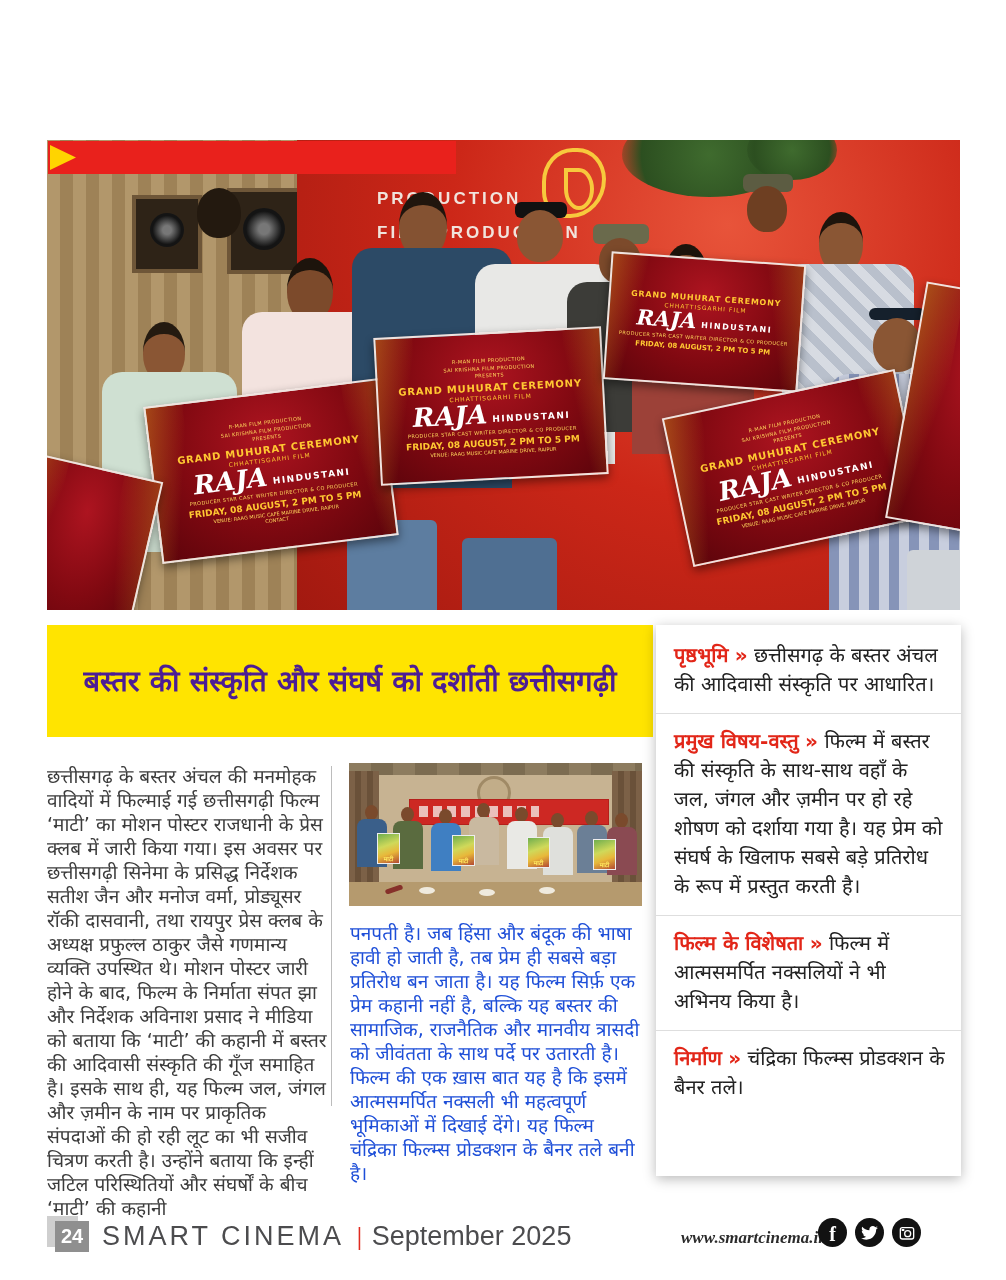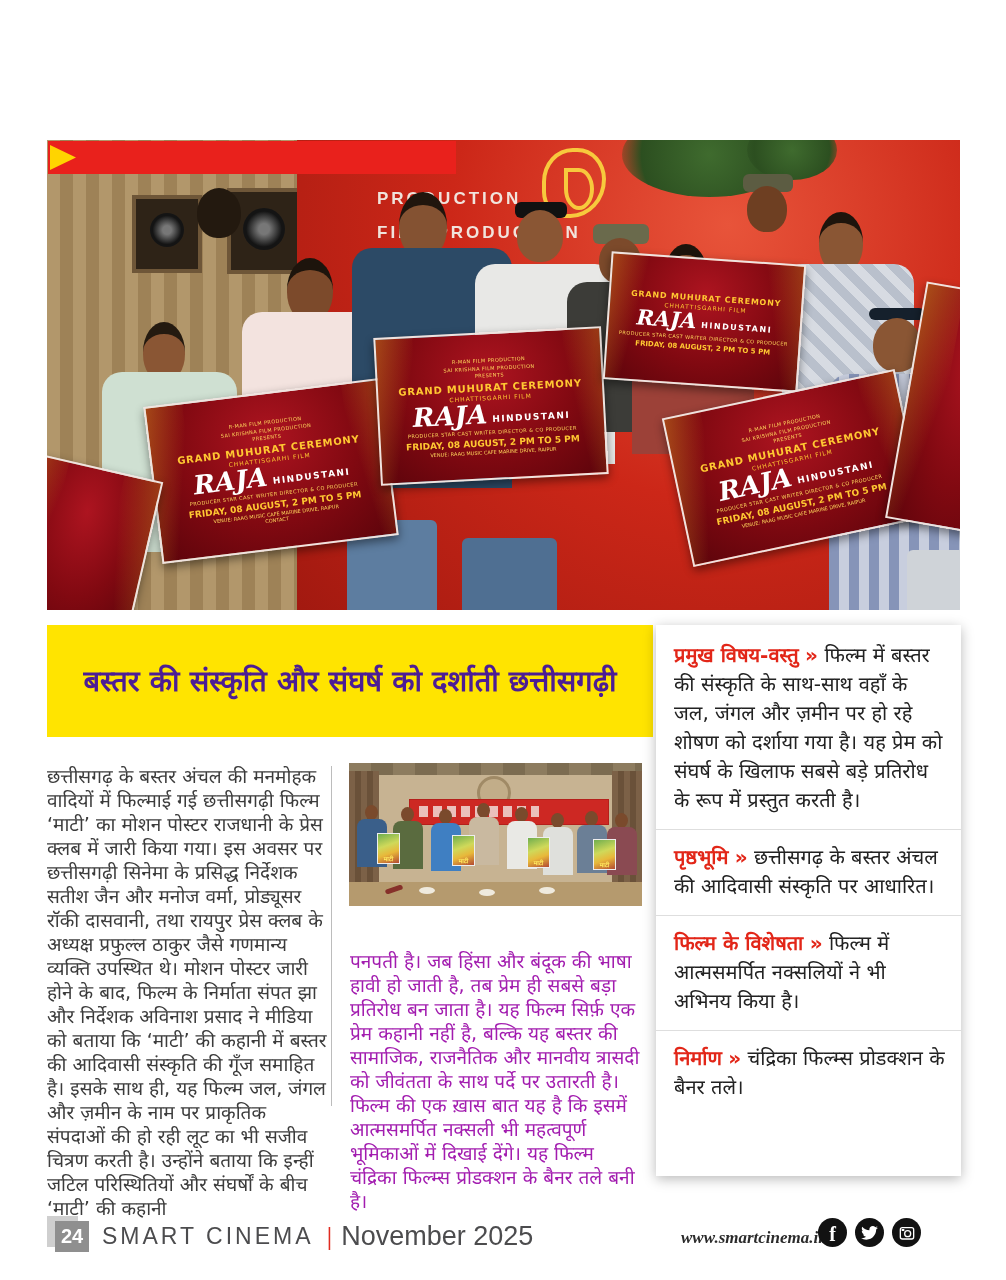--- a/index.html
+++ b/index.html
@@ -55,21 +55,21 @@
   .p-contact{font-size:5px;color:#ffd65c;}
 
   
   .headline{position:absolute;left:47px;top:625px;width:606px;height:112px;background:#ffe400;
         display:flex;flex-direction:column;justify-content:center;text-align:center;}
   .headline div{color:#4c1d95;font-weight:bold;font-size:29px;line-height:46px;}
 
   
   .col1{position:absolute;left:47px;top:764px;width:283px;font-size:19px;line-height:24px;color:#3b3b3b;}
   .col-divider{position:absolute;left:331px;top:766px;width:1px;height:340px;background:#bcbcbc;}
-  .col2{position:absolute;left:350px;top:921px;width:292px;font-size:19px;line-height:24px;color:#a21caf;margin-top:28px;}
+  .col2{position:absolute;left:350px;top:921px;width:292px;font-size:19px;line-height:24px;color:#1d4ed8;}
 
   
   .photo-mid{position:absolute;left:349px;top:763px;width:293px;height:143px;overflow:hidden;background:#c7b392;}
   .mid-ceiling{position:absolute;left:0;top:0;width:100%;height:12px;
         background:repeating-linear-gradient(90deg,#8d7c5f 0 22px,#7c6c51 22px 44px);}
   .mid-curtain{position:absolute;top:8px;width:30px;height:100%;
         background:repeating-linear-gradient(90deg,#7c6147 0 6px,#6a5139 6px 12px);}
   .mid-emblem{position:absolute;left:128px;top:13px;width:34px;height:34px;border-radius:50%;
         border:3px solid #a08a66;box-sizing:border-box;background:#c2ad89;}
   .mid-banner{position:absolute;left:60px;top:36px;width:200px;height:26px;background:#cd2823;
@@ -93,21 +93,21 @@
   .sb-item:last-child{border-bottom:none;}
   .sb-label,.sb-arrow{color:#e22618;font-weight:bold;}
 
   
   .badge-back{position:absolute;left:47px;top:1216px;width:31px;height:31px;background:#cfcfcf;}
   .badge{position:absolute;left:55px;top:1221px;width:34px;height:31px;background:#8f8f8f;color:#fff;
         font-weight:bold;font-size:20px;display:flex;align-items:center;justify-content:center;
         font-family:"Liberation Sans",sans-serif;}
   .footer-left{position:absolute;left:102px;top:1221px;display:flex;align-items:center;
         font-family:"Liberation Sans",sans-serif;color:#4c4c4e;}
-  .f-mag{font-size:23px;letter-spacing:3px;}
+  .f-mag{font-size:27px;letter-spacing:3px;}
   .f-sep{color:#e02b20;font-size:24px;margin:0 9px 0 12px;font-weight:bold;transform:scaleX(.5);}
   .f-issue{font-size:27px;letter-spacing:0;}
   .footer-site{position:absolute;left:681px;top:1228px;font-size:17px;font-weight:bold;font-style:italic;
         color:#2b2b2b;font-family:"Liberation Serif",serif;}
   .socials{position:absolute;left:818px;top:1218px;display:flex;gap:8px;}
   .soc{width:29px;height:29px;border-radius:50%;background:#121212;display:flex;align-items:center;
         justify-content:center;color:#fff;}
   .soc svg{display:block;}
   .fb-f{font-family:"Liberation Serif",serif;font-weight:bold;font-size:20px;margin-top:3px;}
 </style>
@@ -271,47 +271,47 @@
     <div class="plate" style="left:70px;bottom:12px;"></div>
     <div class="plate" style="left:130px;bottom:10px;"></div>
     <div class="plate" style="left:190px;bottom:12px;"></div>
     <div class="mic" style="left:36px;bottom:14px;"></div>
   </div>
 
   <div class="col2">पनपती है। जब हिंसा और बंदूक की भाषा हावी हो जाती है, तब प्रेम ही सबसे बड़ा प्रतिरोध बन जाता है। यह फिल्म सिर्फ़ एक प्रेम कहानी नहीं है, बल्कि यह बस्तर की सामाजिक, राजनैतिक और मानवीय त्रासदी को जीवंतता के साथ पर्दे पर उतारती है। फिल्म की एक ख़ास बात यह है कि इसमें आत्मसमर्पित नक्सली भी महत्वपूर्ण भूमिकाओं में दिखाई देंगे। यह फिल्म चंद्रिका फिल्म्स प्रोडक्शन के बैनर तले बनी है।</div>
 
   <div class="sidecard">
     <div class="sb-item">
+      <span class="sb-label">पृष्ठभूमि</span>
+      <span class="sb-arrow">»</span>
+      <span>छत्तीसगढ़ के बस्तर अंचल की आदिवासी संस्कृति पर आधारित।</span>
+    </div>
+    <div class="sb-item">
       <span class="sb-label">प्रमुख विषय-वस्तु</span>
       <span class="sb-arrow">»</span>
       <span>फिल्म में बस्तर की संस्कृति के साथ-साथ वहाँ के जल, जंगल और ज़मीन पर हो रहे शोषण को दर्शाया गया है। यह प्रेम को संघर्ष के खिलाफ सबसे बड़े प्रतिरोध के रूप में प्रस्तुत करती है।</span>
-    </div>
-    <div class="sb-item">
-      <span class="sb-label">पृष्ठभूमि</span>
-      <span class="sb-arrow">»</span>
-      <span>छत्तीसगढ़ के बस्तर अंचल की आदिवासी संस्कृति पर आधारित।</span>
     </div>
     <div class="sb-item">
       <span class="sb-label">फिल्म के विशेषता</span>
       <span class="sb-arrow">»</span>
       <span>फिल्म में आत्मसमर्पित नक्सलियों ने भी अभिनय किया है।</span>
     </div>
     <div class="sb-item">
       <span class="sb-label">निर्माण</span>
       <span class="sb-arrow">»</span>
       <span>चंद्रिका फिल्म्स प्रोडक्शन के बैनर तले।</span>
     </div>
   </div>
 
   <div class="badge-back"></div>
   <div class="badge">24</div>
   <div class="footer-left">
     <span class="f-mag">SMART CINEMA</span>
     <span class="f-sep">|</span>
-    <span class="f-issue">November 2025</span>
+    <span class="f-issue">September 2025</span>
   </div>
   <div class="footer-site">www.smartcinema.in</div>
   <div class="socials">
     <div class="soc">
         <span class="fb-f">f</span>
       </div>
     <div class="soc">
       <svg width="17" height="14" viewBox="0 0 24 20">
           <path fill="#fff" d="M24 2.4c-.9.4-1.8.7-2.8.8 1-.6 1.8-1.6 2.2-2.7-1 .6-2 1-3.1 1.2C19.4.6 18.1 0 16.7 0c-2.7 0-4.9 2.2-4.9 4.9 0 .4 0 .8.1 1.1C7.8 5.8 4.1 3.9 1.7.9c-.4.7-.7 1.6-.7 2.5 0 1.7.9 3.2 2.2 4.1-.8 0-1.6-.2-2.2-.6v.1c0 2.4 1.7 4.4 3.9 4.8-.4.1-.8.2-1.3.2-.3 0-.6 0-.9-.1.6 2 2.4 3.4 4.6 3.4-1.7 1.3-3.8 2.1-6.1 2.1-.4 0-.8 0-1.2-.1 2.2 1.4 4.8 2.2 7.5 2.2 9.1 0 14-7.5 14-14v-.6c1-.7 1.8-1.6 2.5-2.5z"></path>
         </svg>

